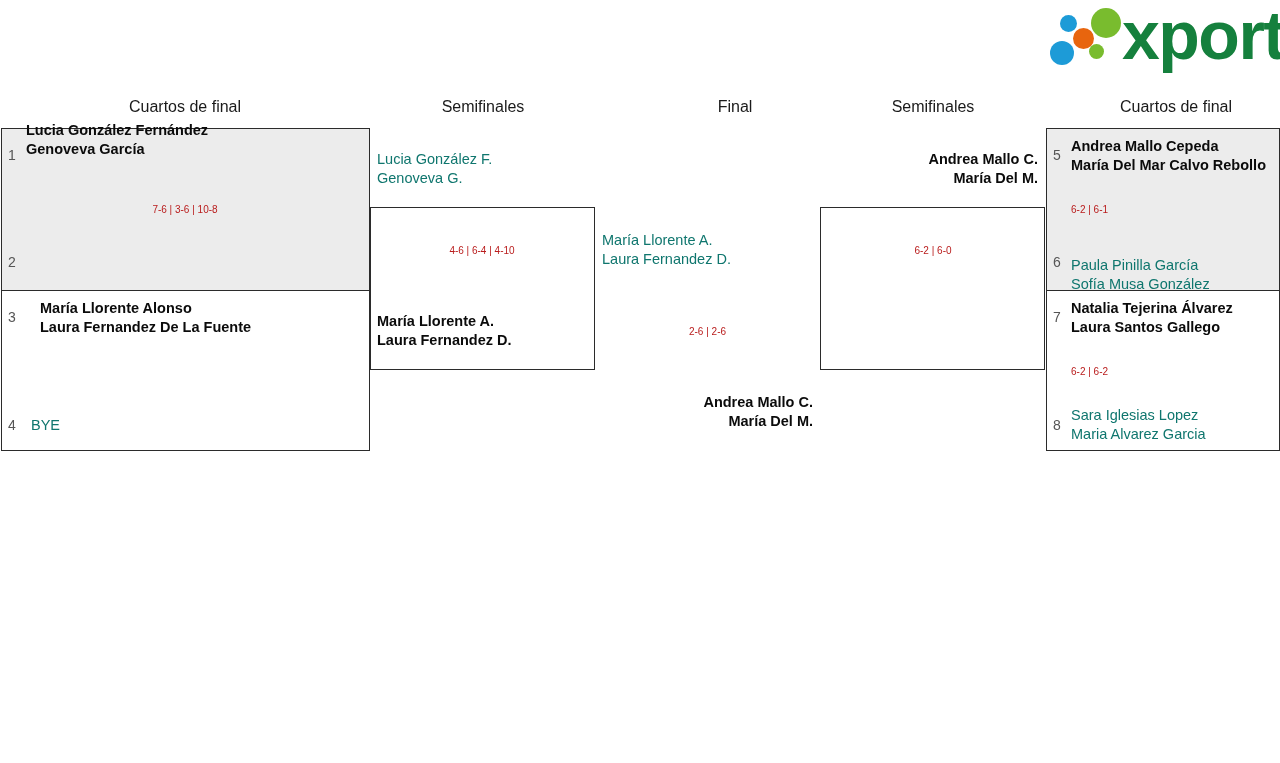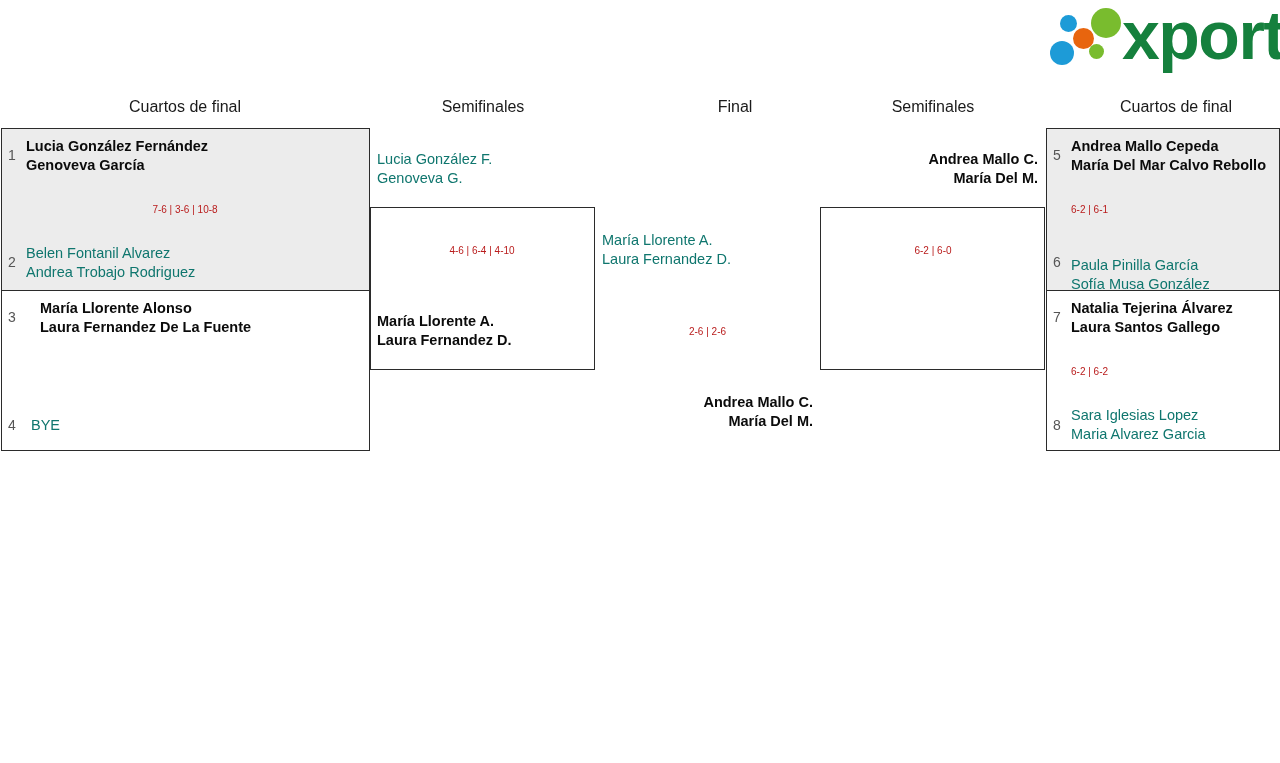--- a/index.html
+++ b/index.html
@@ -88,30 +88,26 @@
   </div>
 
   <div class="round-head" style="left:35px; width:300px;">Cuartos de final</div>
   <div class="round-head" style="left:383px; width:200px;">Semifinales</div>
   <div class="round-head" style="left:660px; width:150px;">Final</div>
   <div class="round-head" style="left:833px; width:200px;">Semifinales</div>
   <div class="round-head" style="left:1120px; width:203px; text-align:left;">Cuartos de final</div>
 
   <div class="box shaded" style="left:1px; top:128px; width:369px; height:163px;"></div>
   <div class="seed" style="left:8px; top:147px;">1</div>
-  <div class="team winner" style="left:26px; top:137px;">
+  <div class="team winner" style="left:26px; top:121px;">
     <span class="ln">Lucia González Fernández</span>
     <span class="ln">Genoveva García</span>
   </div>
   <div class="score center" style="left:26px; top:200px; width:318px;">7-6 | 3-6 | 10-8</div>
   <div class="seed" style="left:8px; top:254px;">2</div>
-  <div class="team loser" style="left:26px; top:244px;">
-    <span class="ln">Belen Fontanil Alvarez</span>
-    <span class="ln">Andrea Trobajo Rodriguez</span>
-  </div>
 
   <div class="box plain" style="left:1px; top:290px; width:369px; height:161px;"></div>
   <div class="seed" style="left:8px; top:309px;">3</div>
   <div class="team winner" style="left:40px; top:299px;">
     <span class="ln">María Llorente Alonso</span>
     <span class="ln">Laura Fernandez De La Fuente</span>
   </div>
   <div class="score center" style="left:26px; top:362px; width:318px;"></div>
   <div class="seed" style="left:8px; top:417px;">4</div>
   <div class="team loser" style="left:31px; top:416px;">

